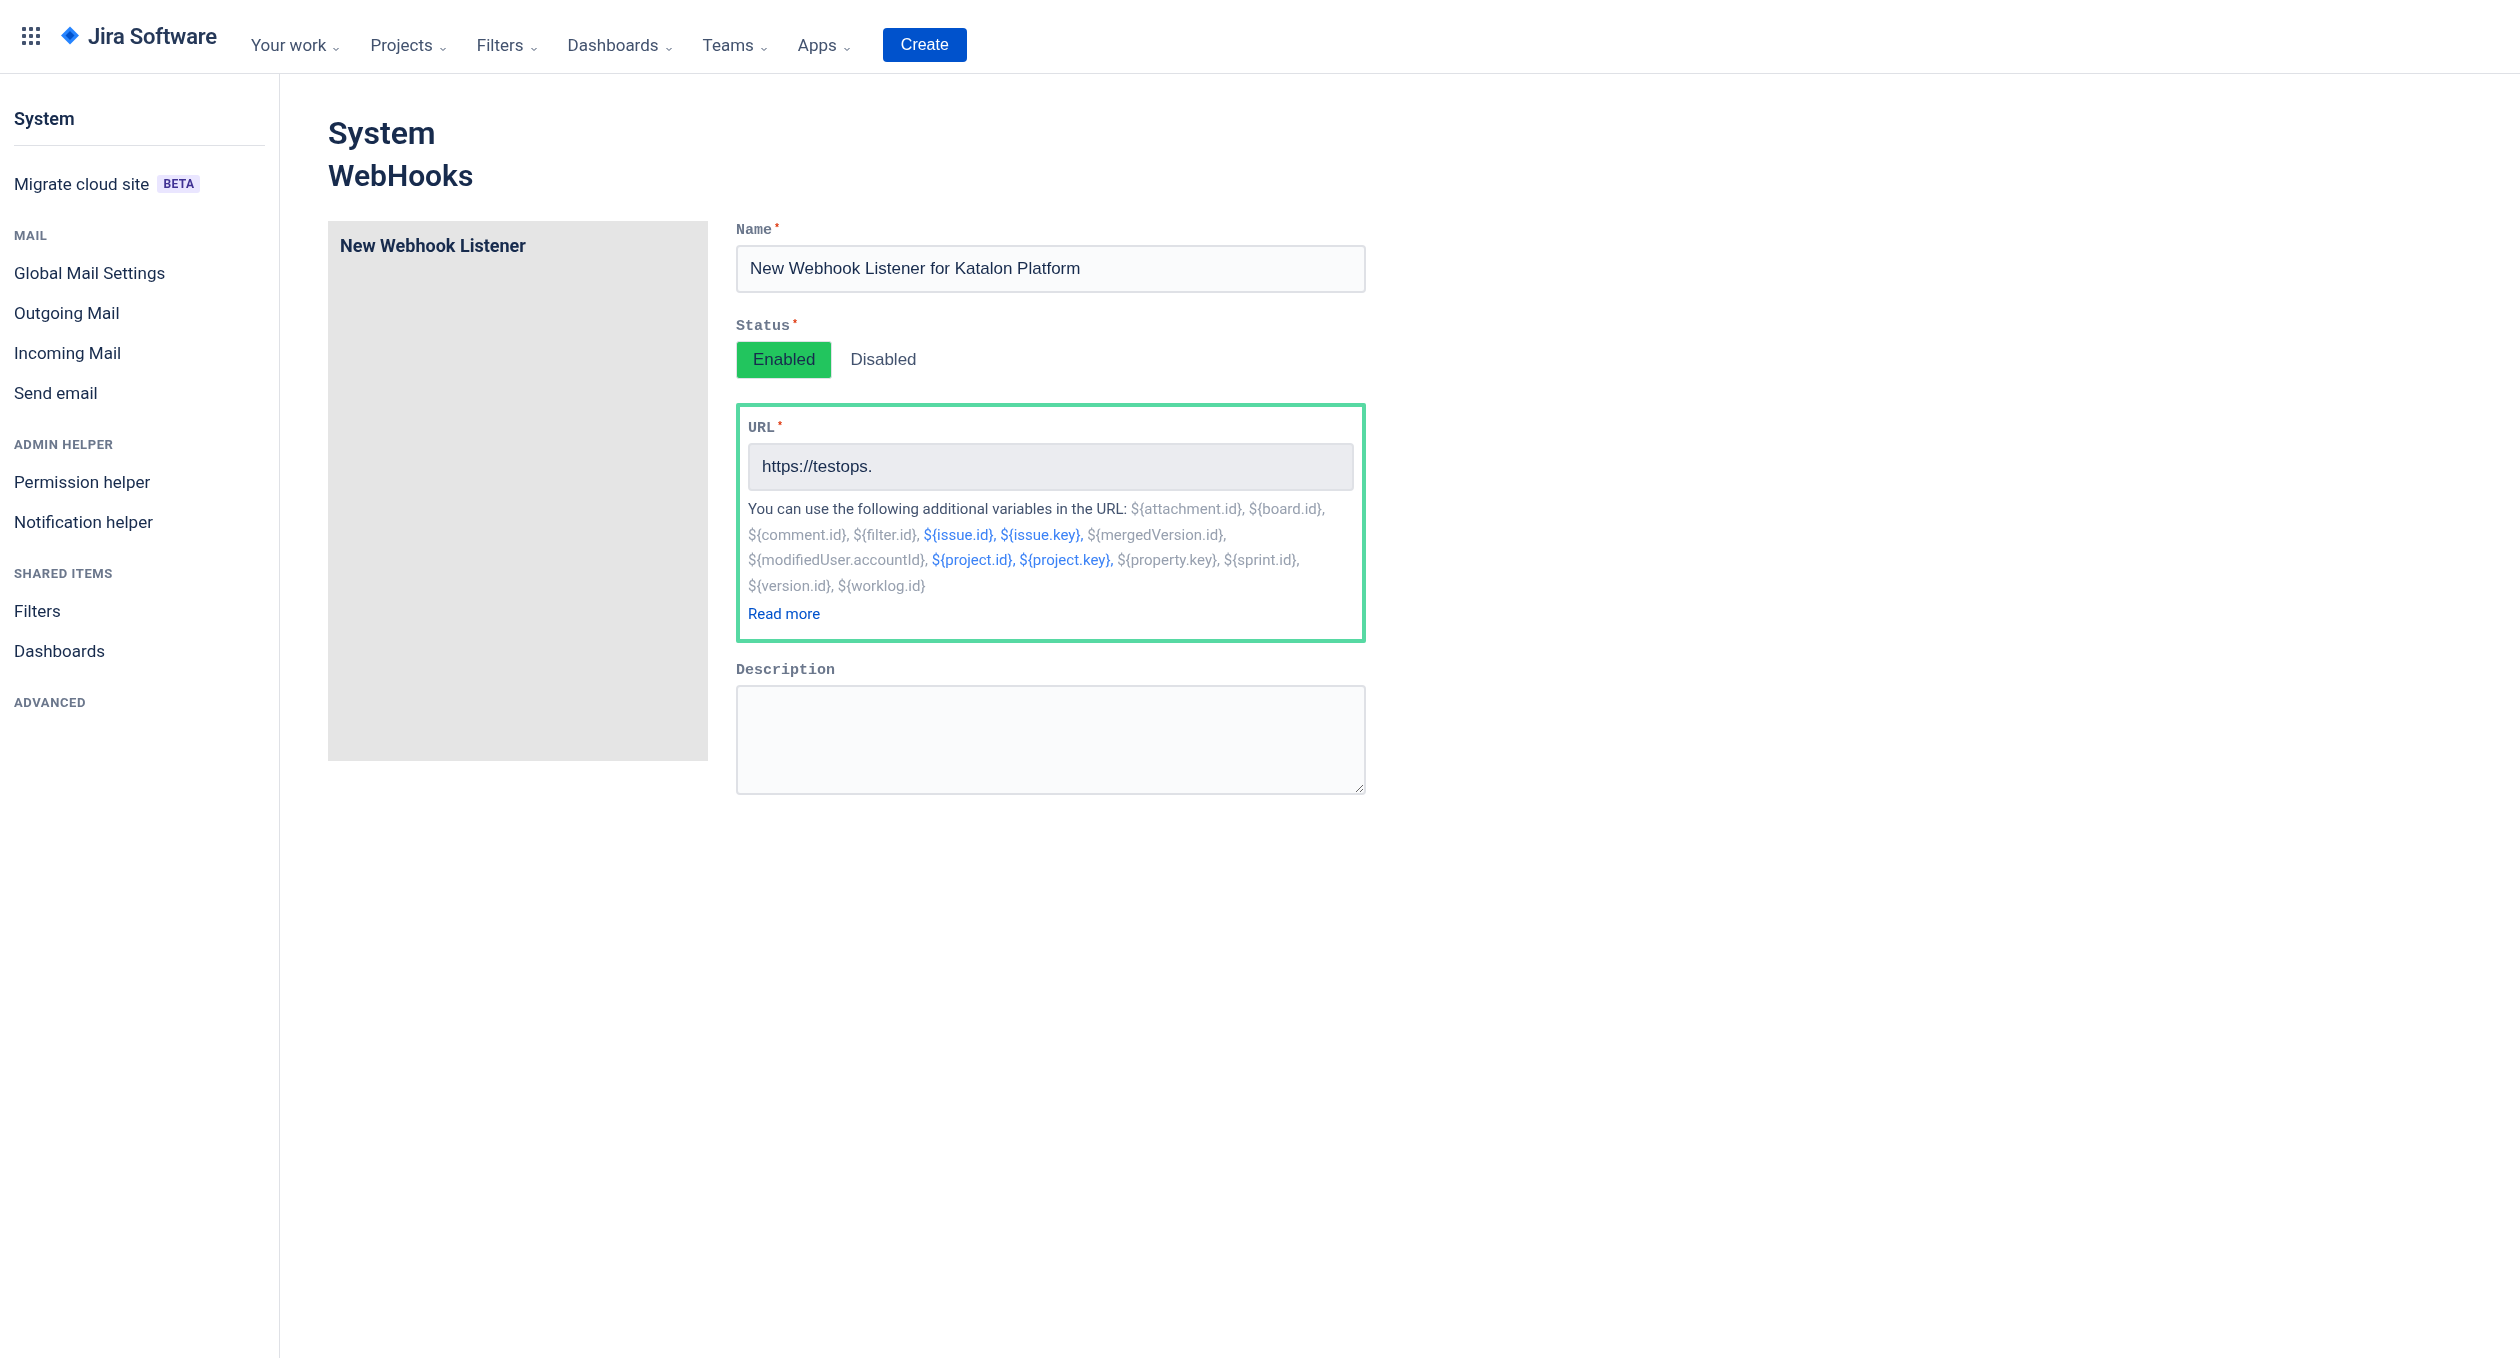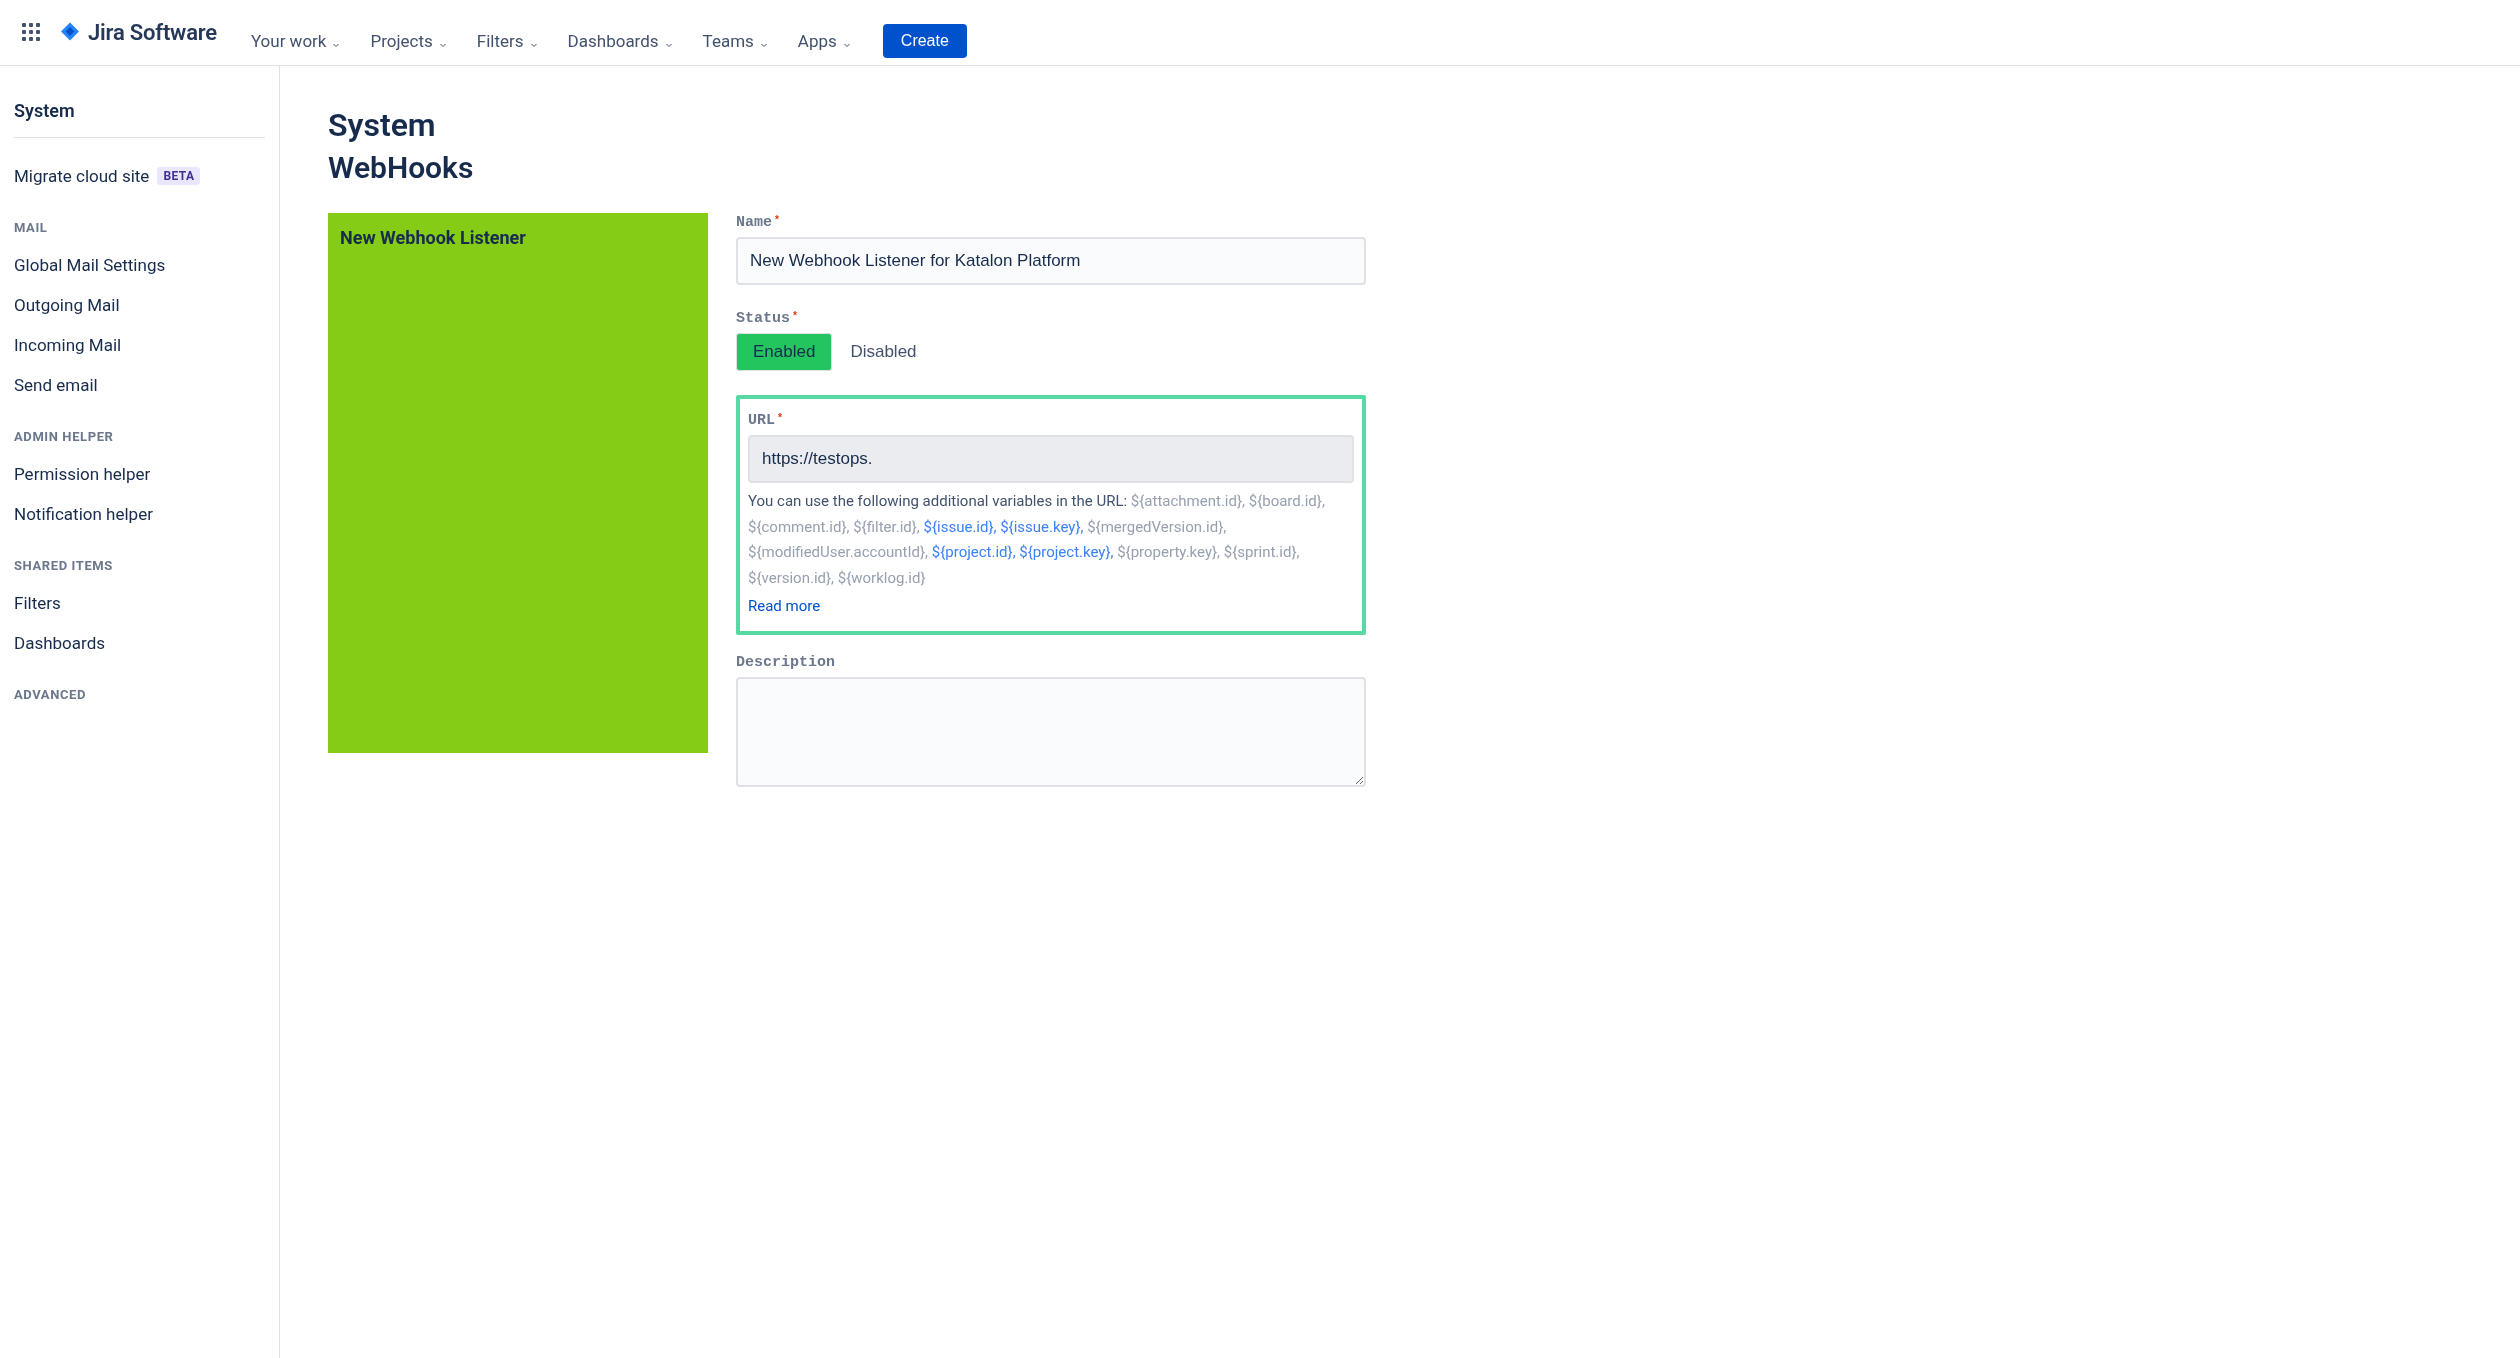--- a/index.html
+++ b/index.html
@@ -7,21 +7,21 @@
     font-family: -apple-system, BlinkMacSystemFont, "Segoe UI", Roboto, sans-serif;
     color: #172B4D;
     background: #fff;
     font-size: 14px;
   }
 
   
   .topnav {
     display: flex;
     align-items: center;
-    height: 66px;
+    height: 74px;
     padding: 0 16px;
     border-bottom: 1px solid #DFE1E6;
     gap: 10px;
   }
   .app-switcher {
     width: 32px; height: 32px;
     display: flex; align-items: center; justify-content: center;
     border-radius: 3px;
   }
   .grid9 {
@@ -137,21 +137,21 @@
     margin-bottom: 28px;
   }
 
   .webhook-layout {
     display: flex;
     gap: 28px;
     align-items: flex-start;
   }
   .webhook-left {
     width: 380px;
-    background: #84cc16;
+    background: #e5e5e5;
     padding: 14px 12px;
     min-height: 540px;
   }
   .webhook-left-title {
     font-size: 18px;
     font-weight: 700;
     color: #172B4D;
   }
 
   .webhook-form {

